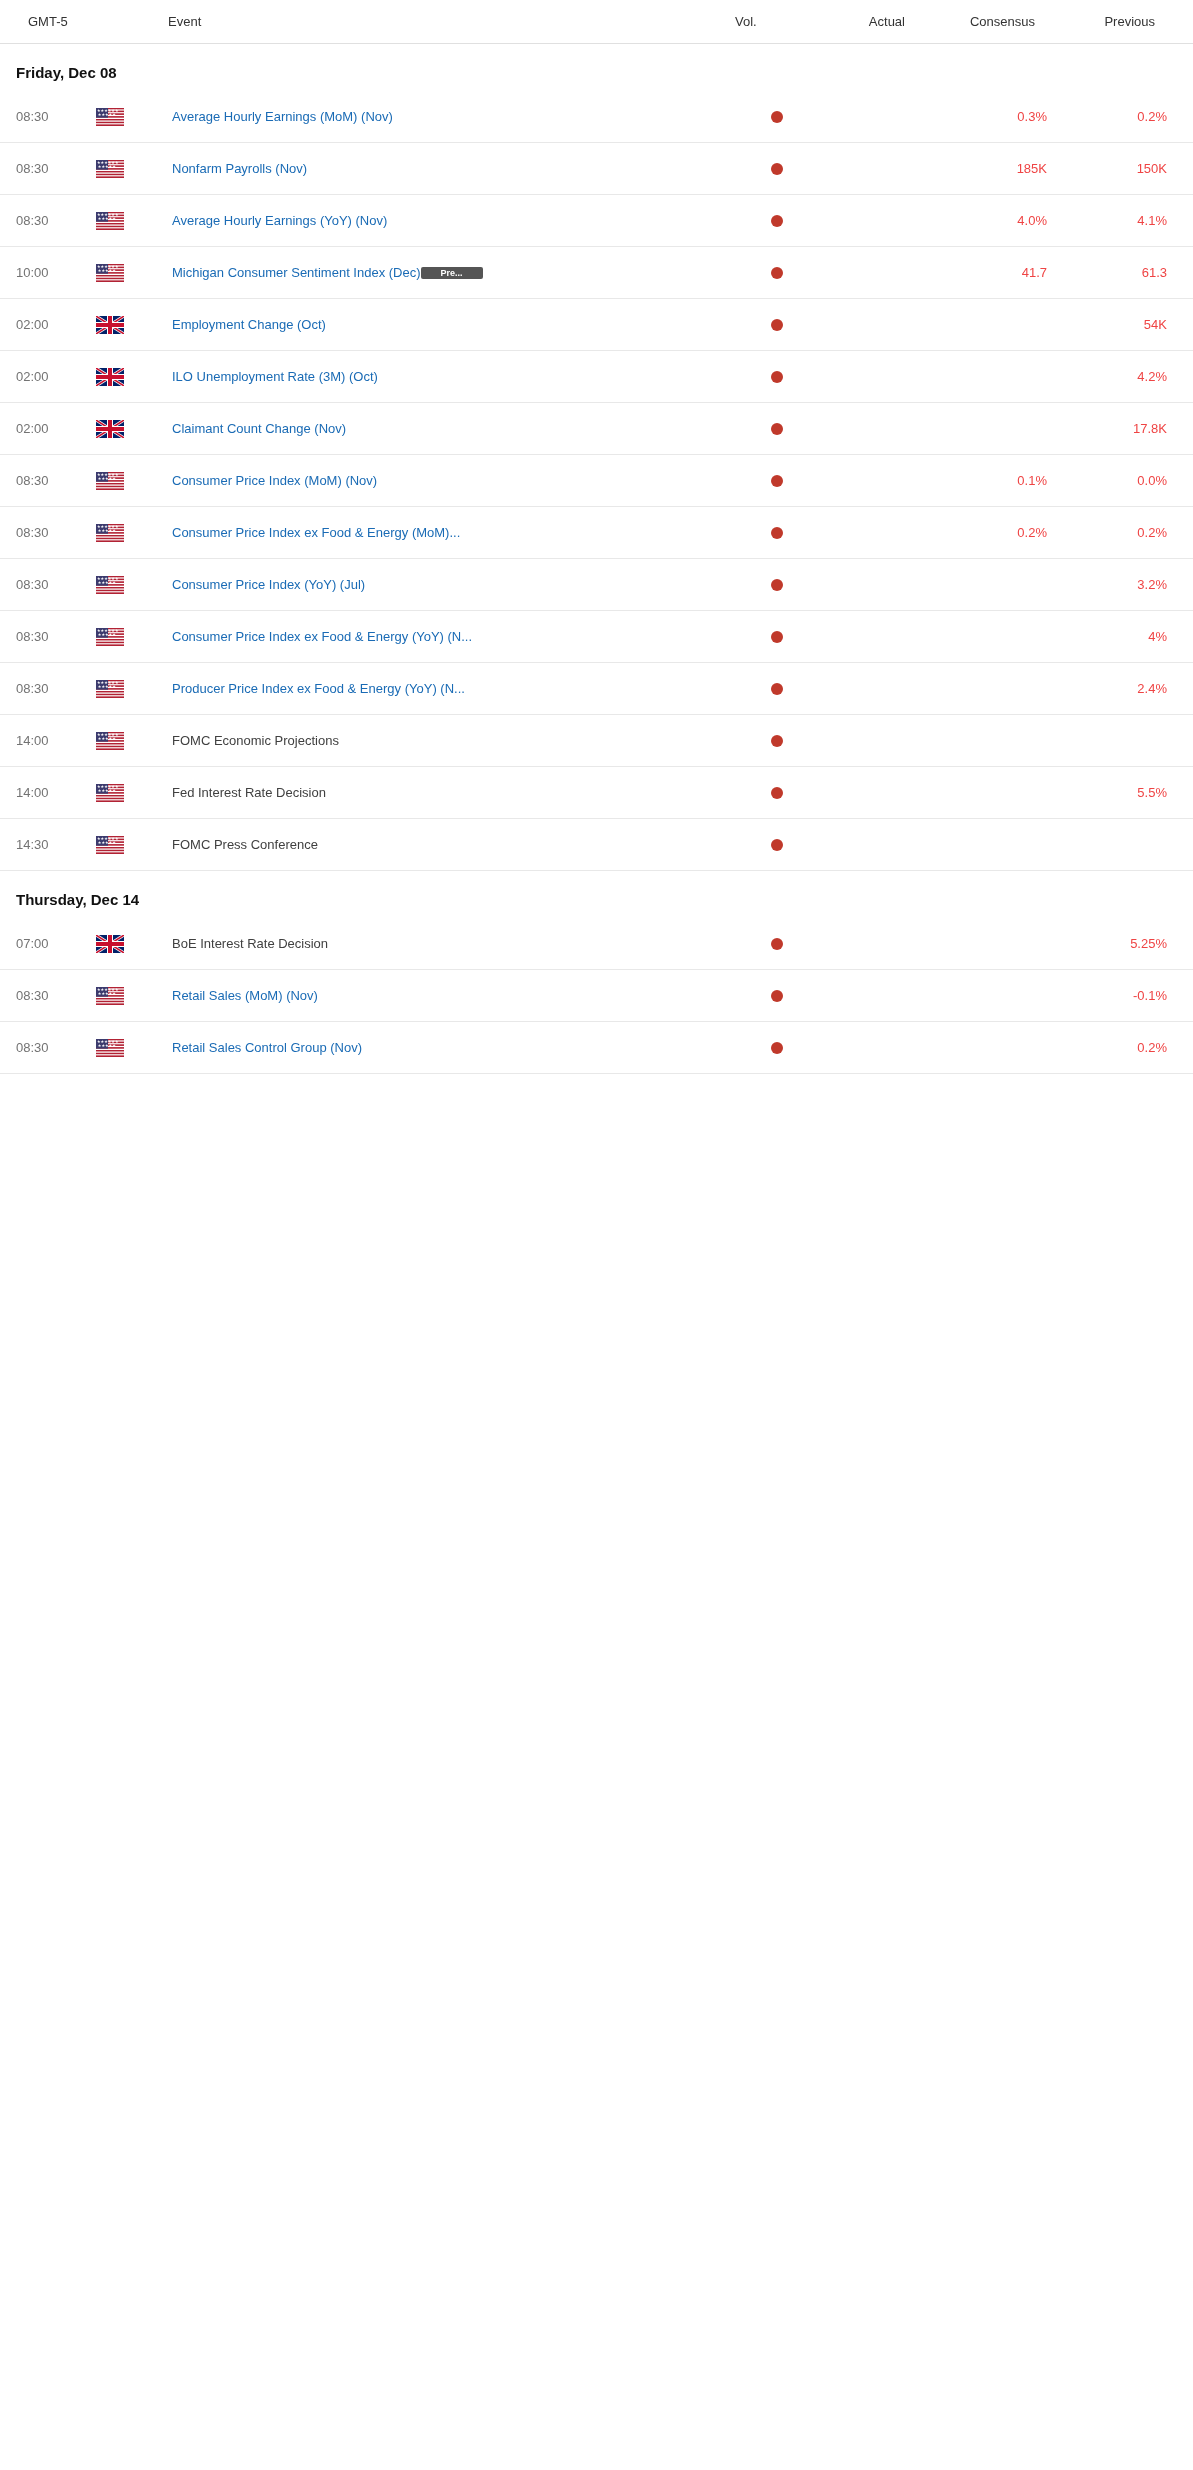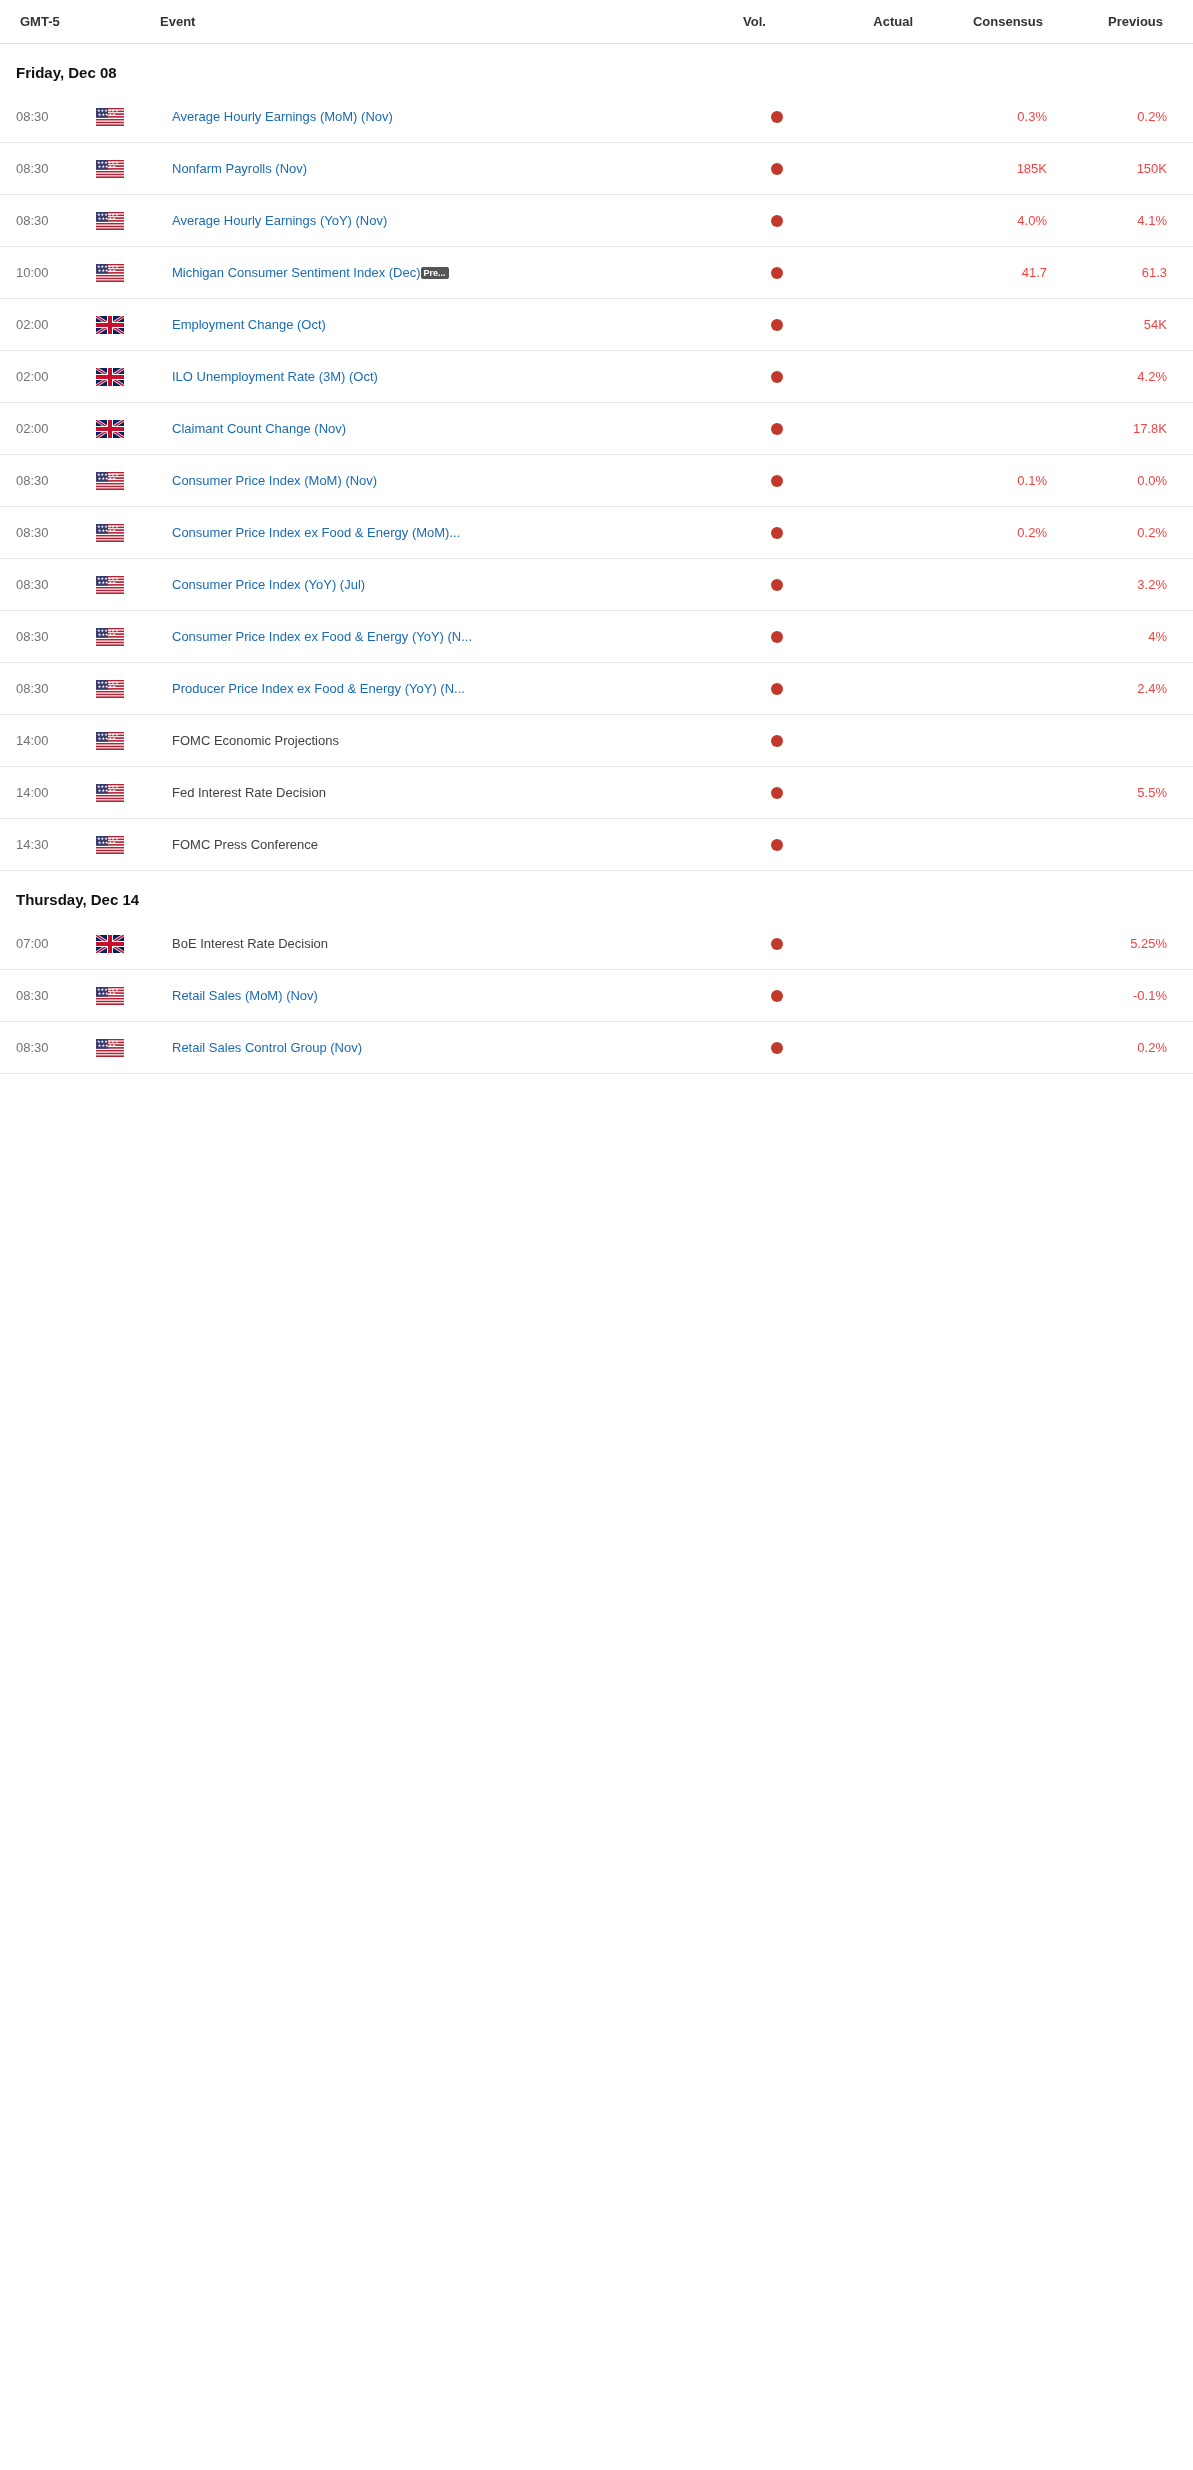--- a/index.html
+++ b/index.html
@@ -7,23 +7,23 @@
       font-family: -apple-system, BlinkMacSystemFont, 'Segoe UI', Arial, sans-serif;
       font-size: 14px;
       color: #333;
       background: #fff;
       width: 1193px;
     }
 
     .table-header {
       display: grid;
       grid-template-columns: 80px 60px 1fr 60px 120px 130px 120px;
-      padding: 14px 20px;
+      padding: 14px 28px;
       border-bottom: 1px solid #e0e0e0;
-      font-weight: 700;
+      font-weight: 400;
       font-size: 13px;
       color: #333;
       position: sticky;
       top: 0;
       background: #fff;
       z-index: 10;
     }
 
     .section-header {
       padding: 20px 16px 10px 16px;
@@ -91,21 +91,21 @@
     .header-col.right {
       text-align: right;
       padding-right: 10px;
     }
 
     .pre-badge {
       display: inline-block;
       background: #555;
       color: white;
       font-size: 9px;
-      padding: 1px 3px;
+      padding: 1px 20px;
       border-radius: 2px;
       margin-right: 2px;
       font-weight: 600;
     }
 
     .event-name-wrap {
       display: flex;
       align-items: center;
       flex-wrap: wrap;
       margin-left: 16px;

